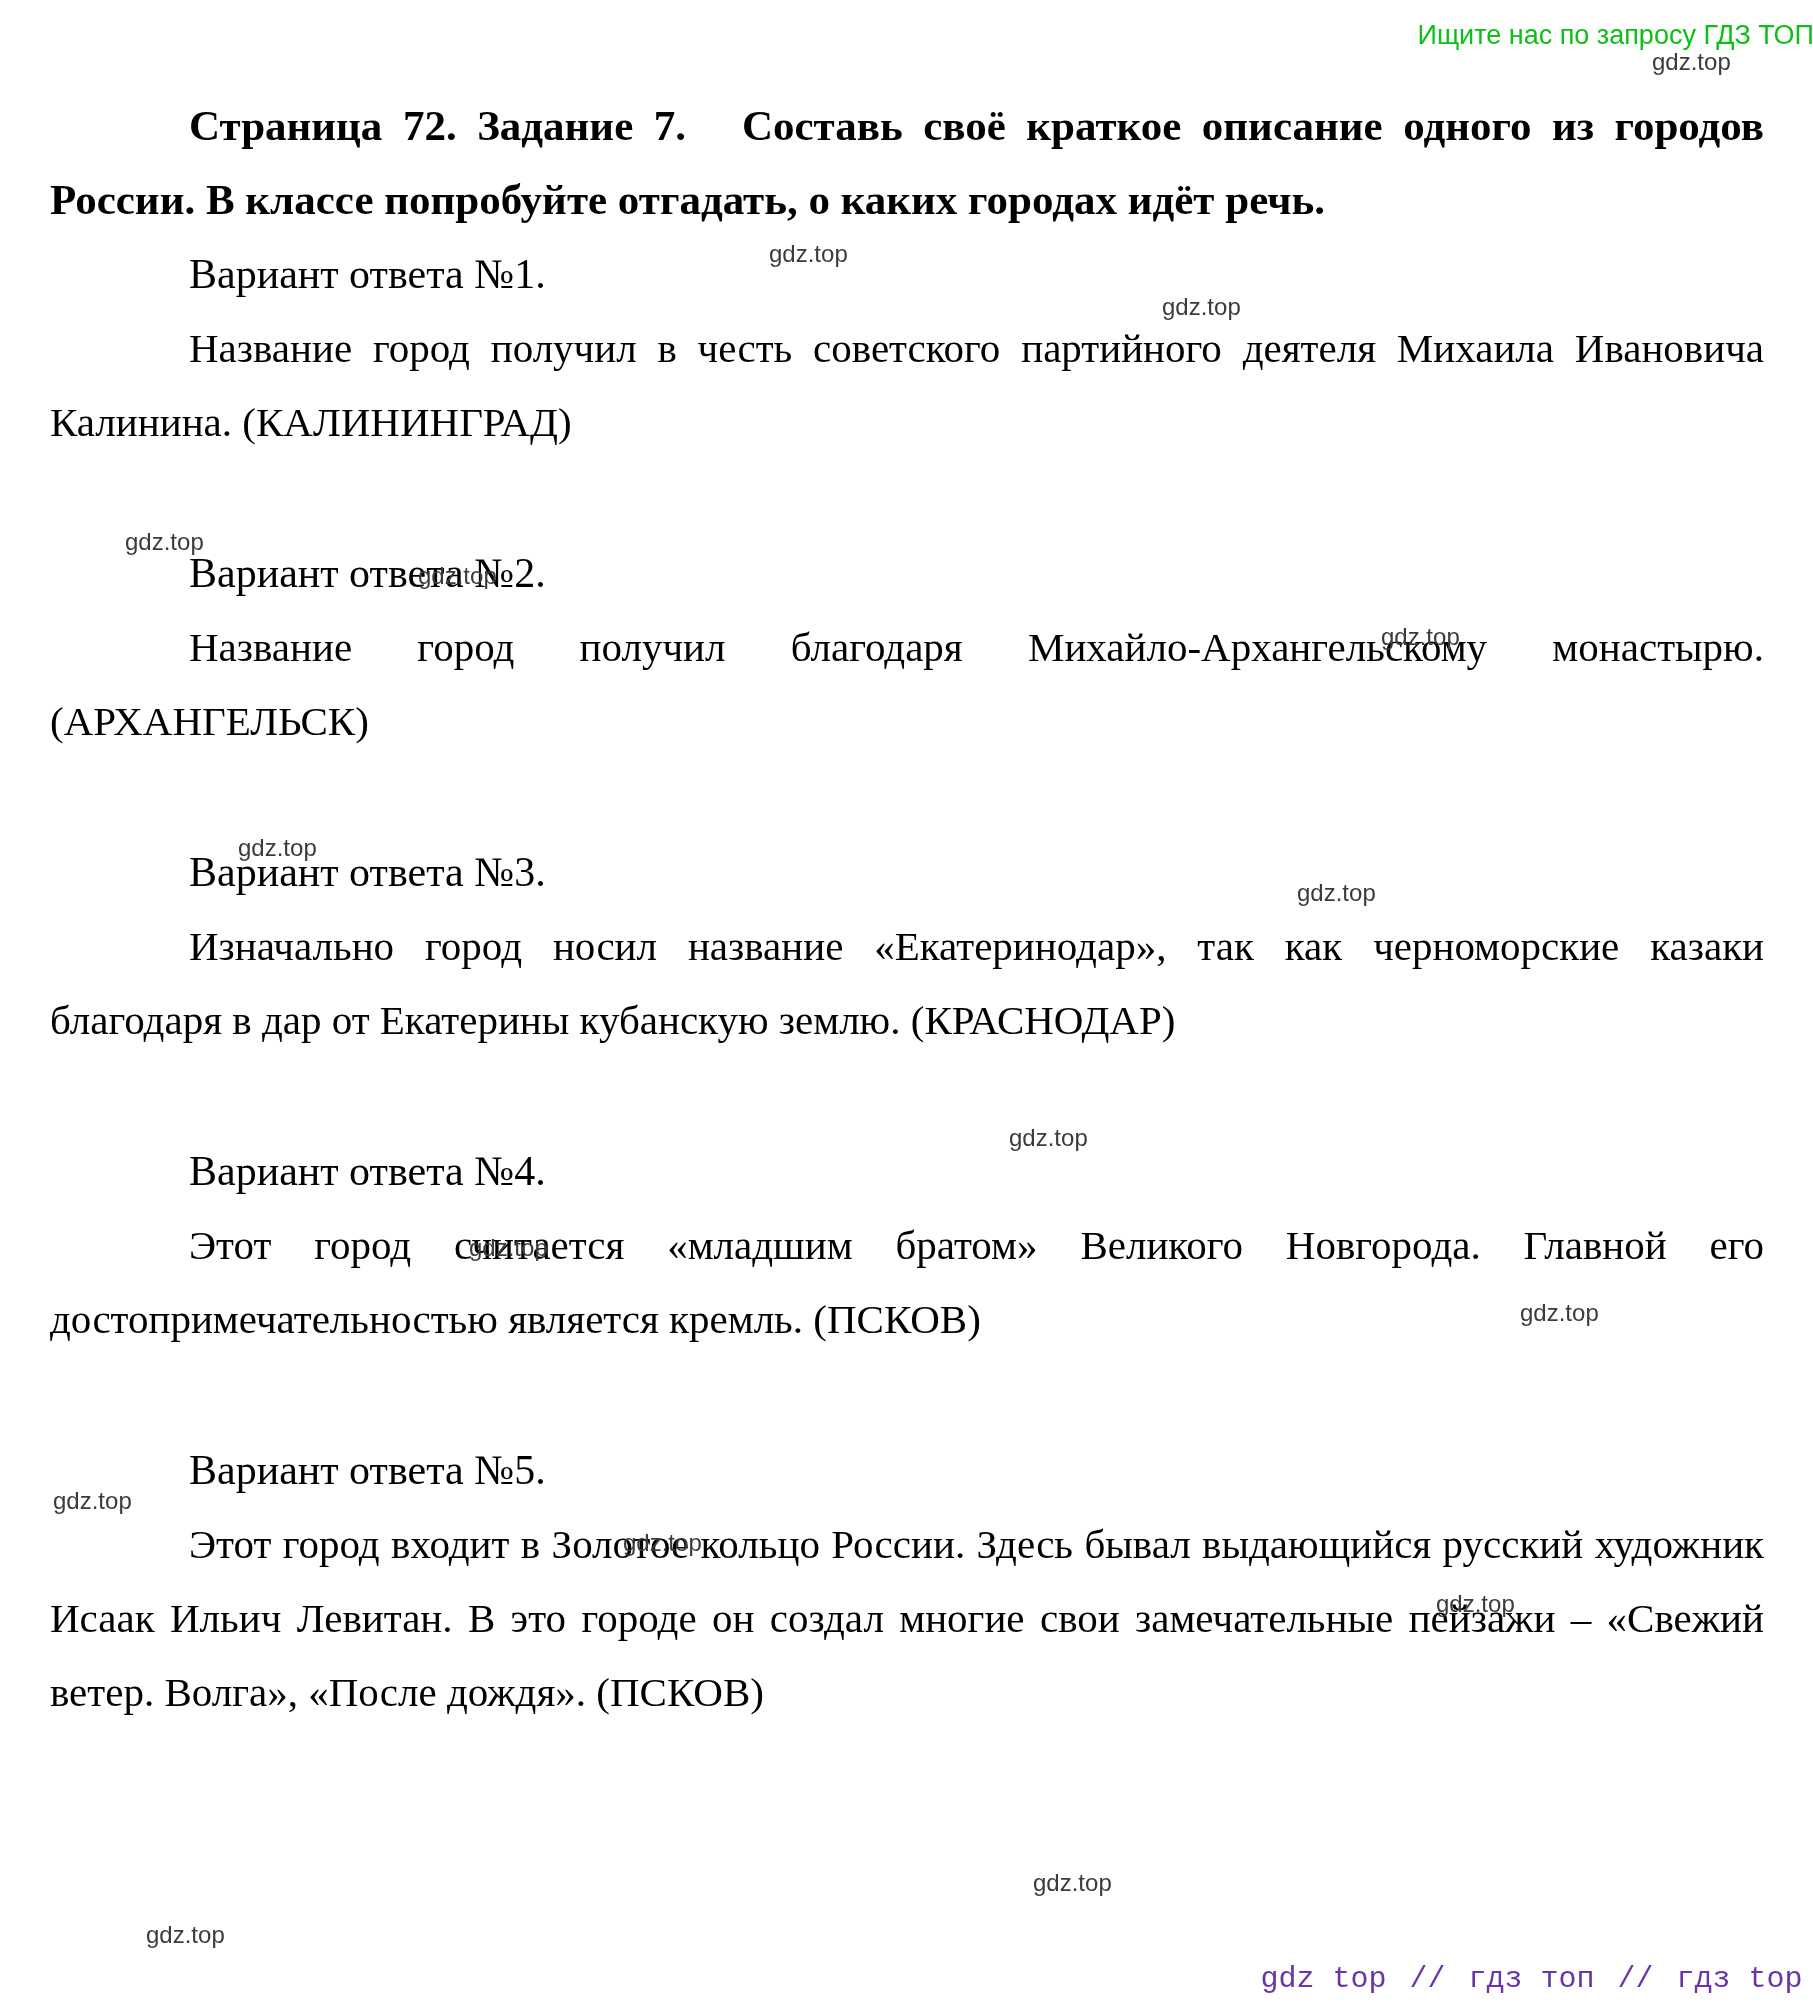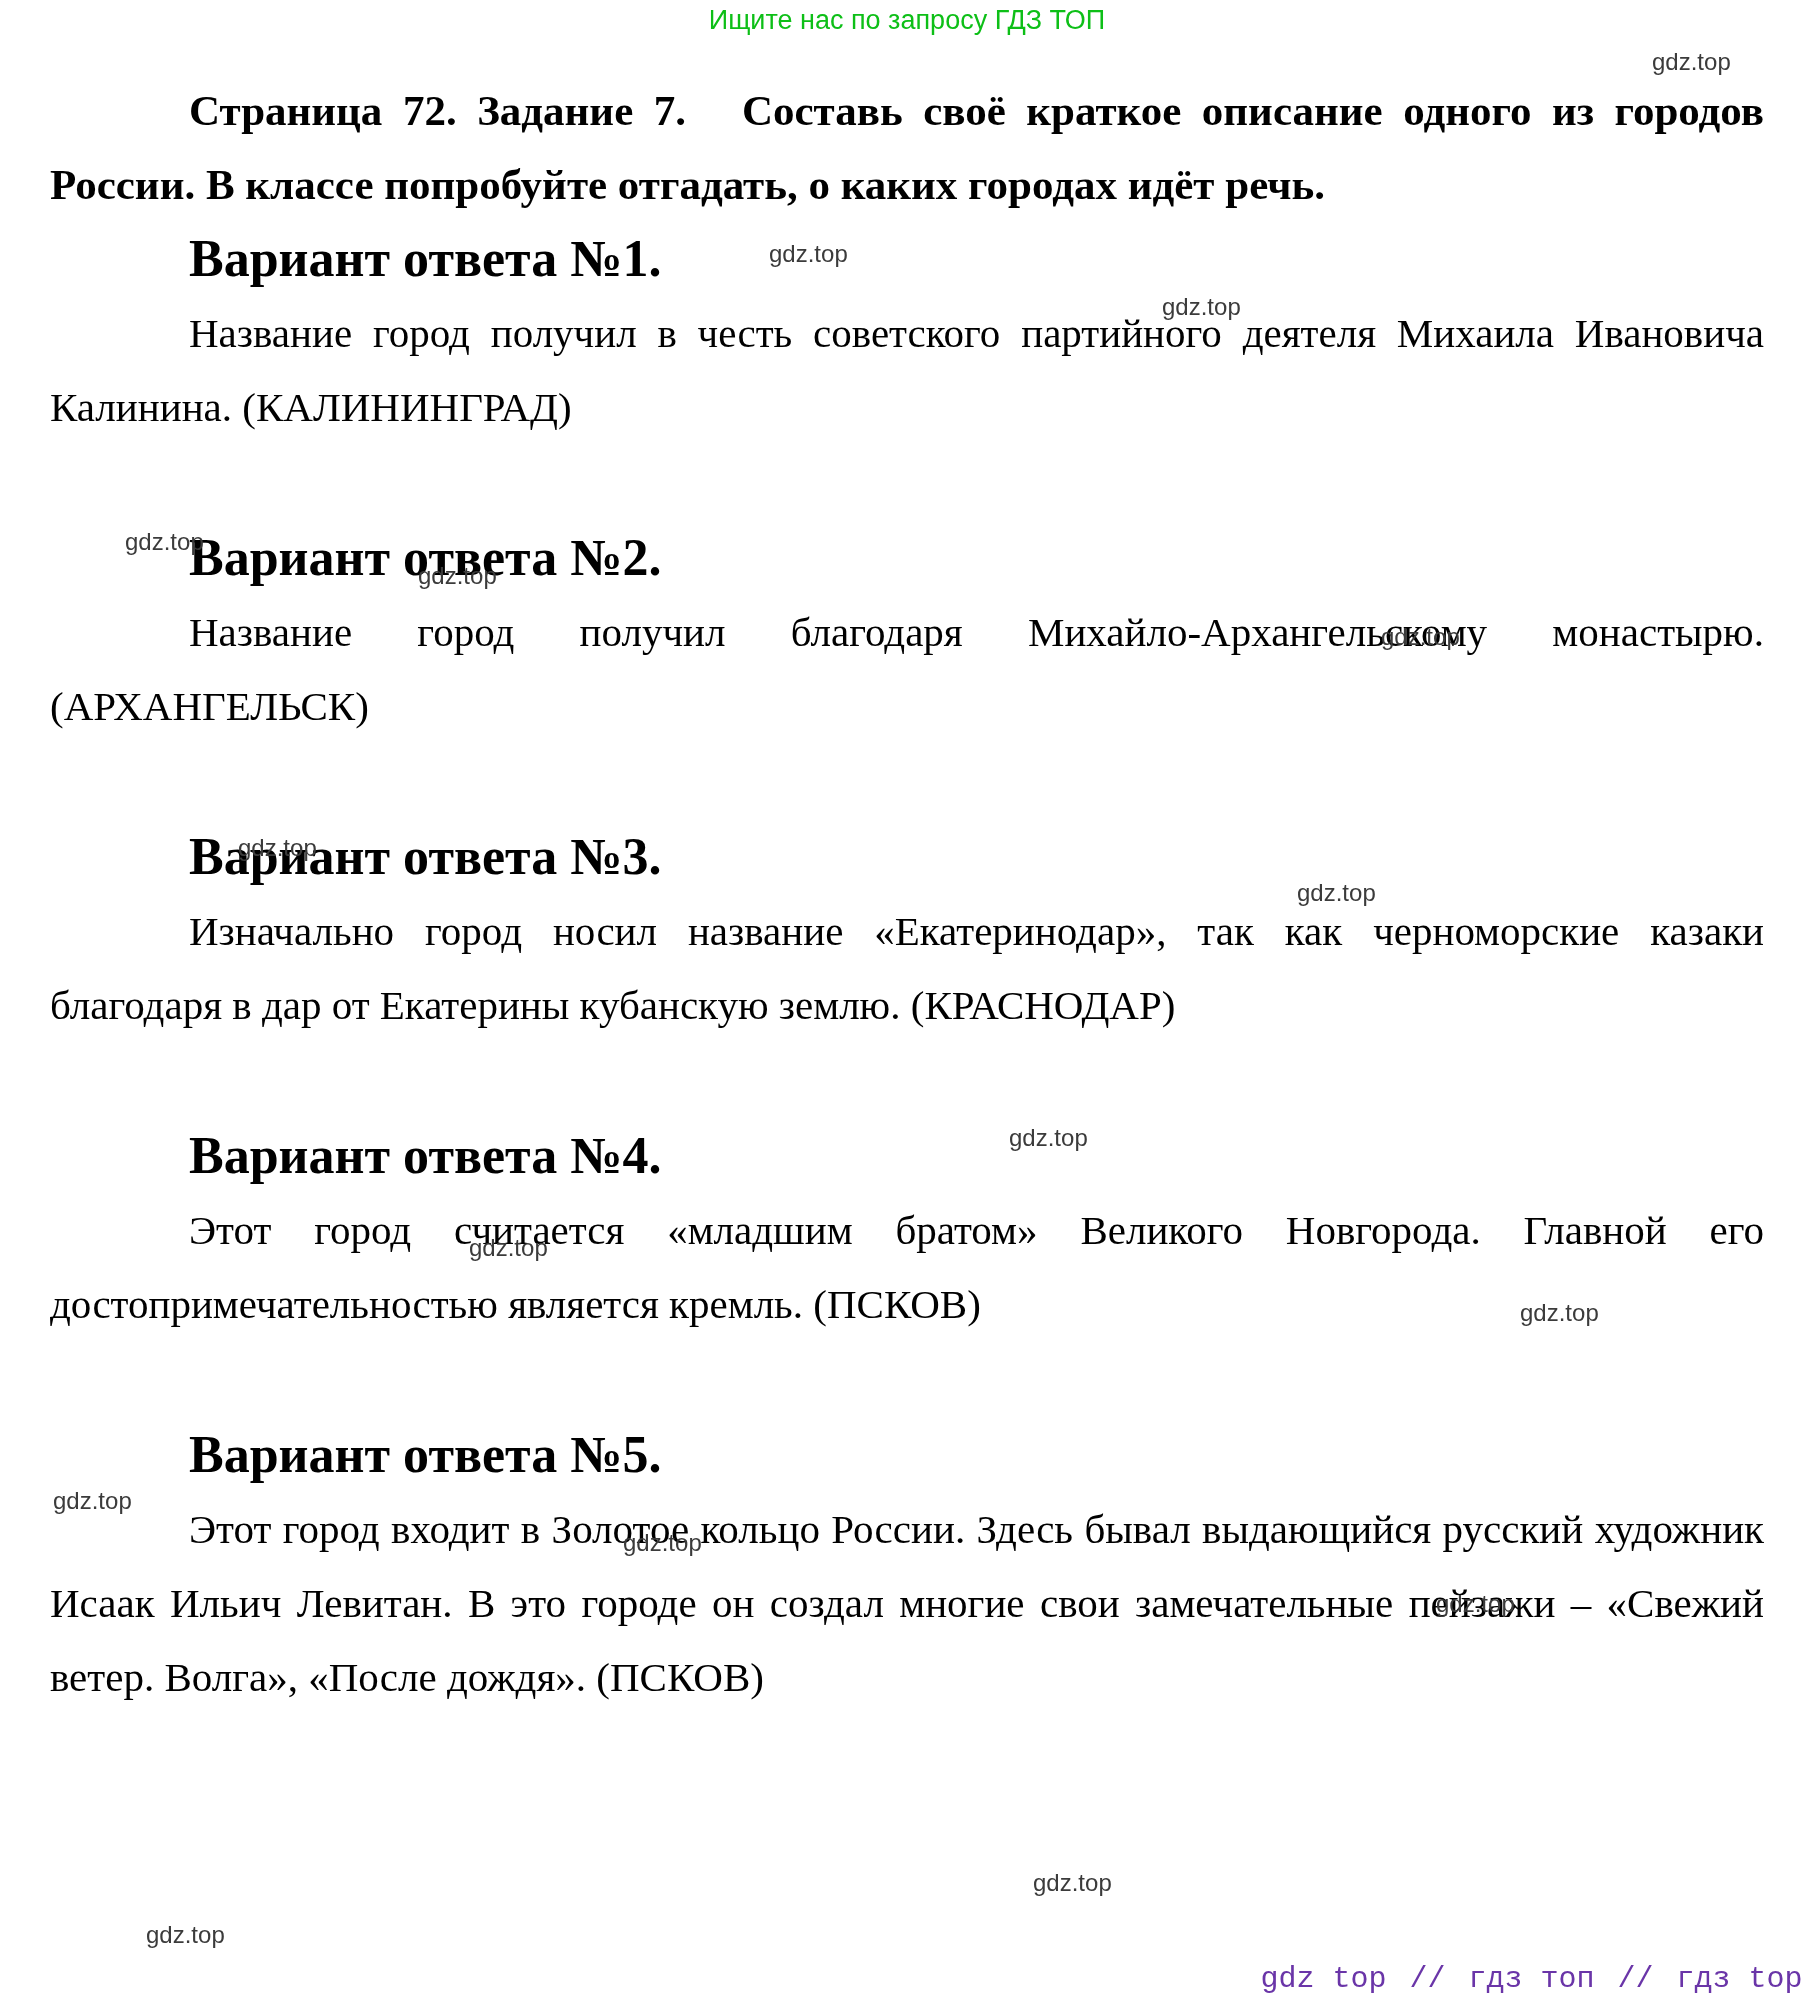--- a/index.html
+++ b/index.html
@@ -9,39 +9,39 @@
     background: #ffffff;
     color: #000;
     font-family: "Liberation Serif", "DejaVu Serif", serif;
     position: relative;
     overflow: hidden;
   }
   .promo {
     font-family: "Liberation Sans", "DejaVu Sans", sans-serif;
     font-size: 27px;
     color: var(--promo, #0dbf17);
-    text-align: center;
-    padding-top: 5px;
+    text-align: right;
+    padding-top: 20px;
   }
   .content { padding: 38px 50px 0 50px; }
   .doc-title {
     margin: 0;
     font-size: 43px;
     font-weight: bold;
     line-height: 74px;
     text-align: justify;
     text-indent: 139px;
   }
   .title-rest { margin-left: 56px; }
   .answer-section { margin-top: 77px; }
   .answer-section.first { margin-top: 0; }
   .section-heading {
     margin: 0;
-    font-size: 52px;
-    font-weight: bold;
+    font-size: 42px;
+    font-weight: normal;
     line-height: 74px;
     text-indent: 139px;
   }
   .body-paragraph {
     margin: 0;
     font-size: 41px;
     line-height: 74px;
     text-align: justify;
     text-indent: 139px;
   }

